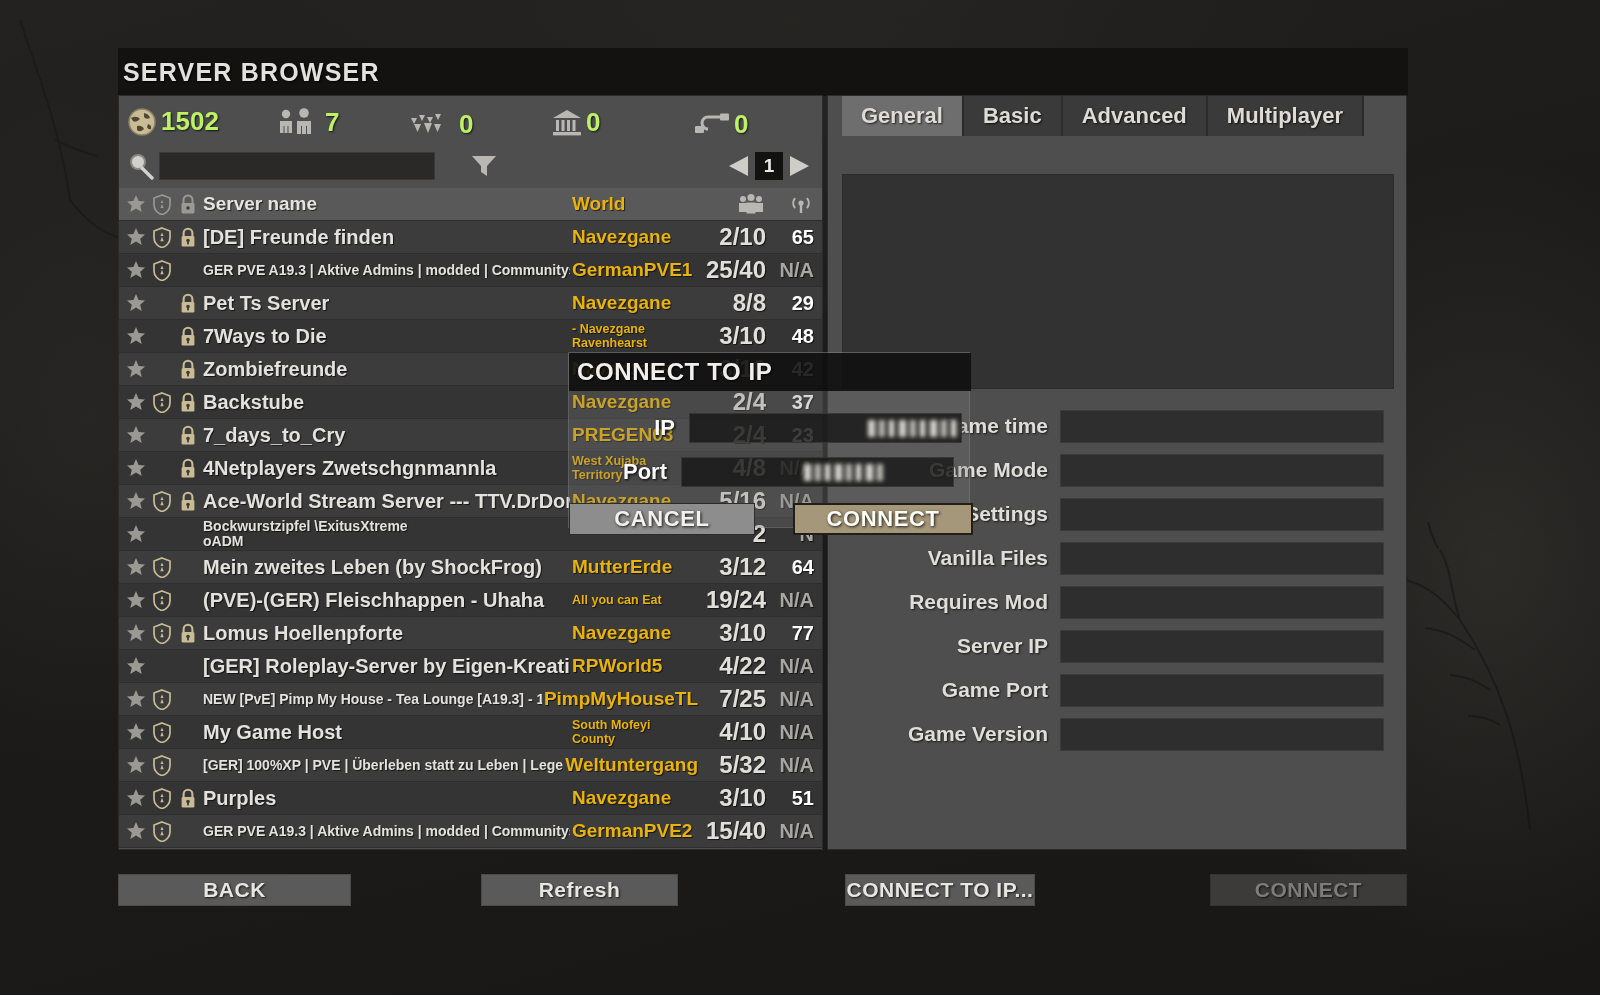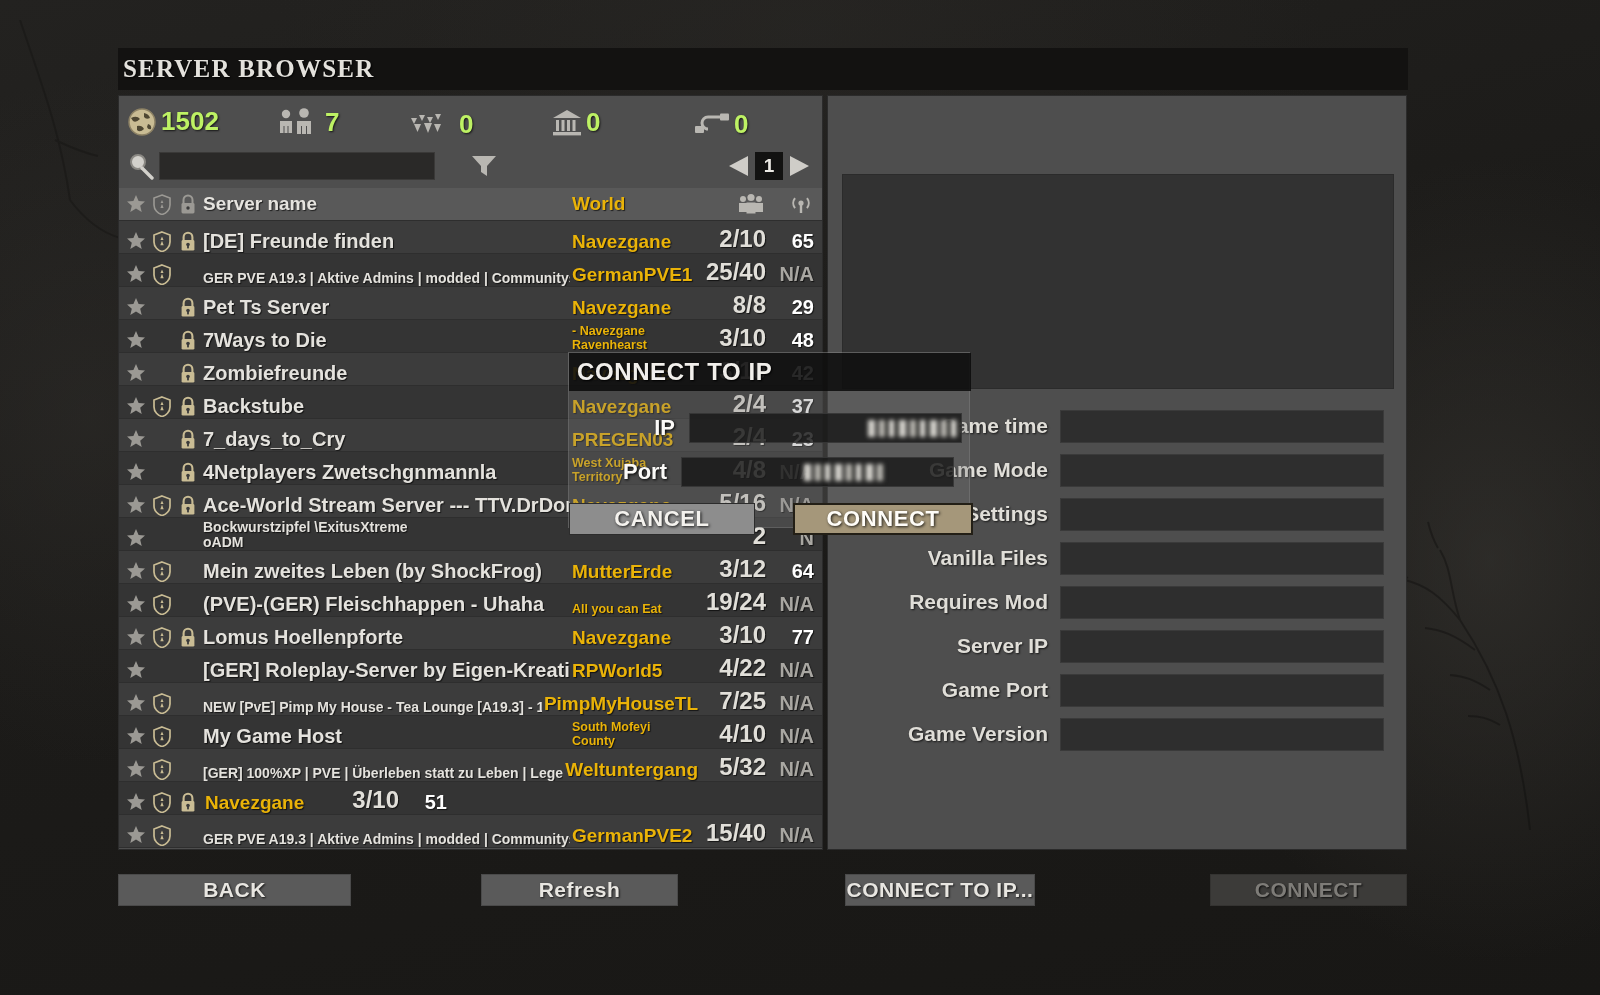--- a/index.html
+++ b/index.html
@@ -17,23 +17,23 @@
       radial-gradient(ellipse 360px 480px at 90px 420px, rgba(52,50,47,.42) 0%, rgba(40,38,36,0) 72%),
       radial-gradient(ellipse 700px 420px at 800px 30px, rgba(46,44,41,.40) 0%, rgba(35,33,31,0) 75%),
       linear-gradient(165deg, #232220 0%, #1c1b19 45%, #181715 100%);
   }
   
   .branch { position:absolute; pointer-events:none; opacity:.55; }
 
   
   .titlebar {
     position: absolute; left: 118px; top: 48px;
-    width: 1290px; height: 42px;
+    width: 1290px; height: 48px;
     background: #131211;
-    display: flex; align-items: center; font-family: Liberation Serif, serif;
+    display: flex; align-items: center;
   }
   .titlebar .t {
     color: #e3e1dc; font-size: 25px; font-weight: bold;
     letter-spacing: 1.2px; padding-left: 5px;
     text-shadow: 1px 1px 2px #000;
   }
 
   
   .leftpanel {
     position: absolute; left: 118px; top: 95px;
@@ -79,21 +79,21 @@
   }
 
   
   .list { position: relative; background: #3b3b3b; }
   .hdr {
     display: flex; align-items: center; height: 33px;
     background: #595959; border-bottom: 1px solid #2e2e2e;
     position: relative;
   }
   .row {
-    display: flex; align-items: flex-end; min-height: 33px;
+    display: flex; align-items: center; min-height: 33px;
     border-bottom: 1px solid #2e2e2e; position: relative;
   }
   .row.odd  { background: #3c3c3c; }
   .row.even { background: #343434; }
   .icons { width: 84px; flex: 0 0 84px; display: flex; align-items: center; padding-left: 6px; gap: 4px; }
   .icons .slot { width: 22px; height: 24px; display: flex; align-items: center; justify-content: center; }
   .sname {
     flex: 1 1 auto; color: #e4e2dd; overflow: hidden; white-space: nowrap;
     text-shadow: 1px 1px 1px rgba(0,0,0,.65);
   }
@@ -770,20 +770,21 @@
               </span>
               <span class="slot">
                 <svg width="18" height="21" viewBox="0 0 18 21">
                   <path d="M4.6 9.2 V6.2 a4.4 4.4 0 0 1 8.8 0 V9.2" fill="none" stroke="#c9bc94" stroke-width="2.1"></path>
                   <rect x="2.6" y="9" width="12.8" height="10.6" rx="1.4" fill="#c9bc94"></rect>
                   <circle cx="9" cy="13.6" r="1.8" fill="#3b3b3b"></circle>
                   <rect x="8.1" y="14" width="1.8" height="3.4" fill="#3b3b3b"></rect>
                 </svg>
               </span>
             </div>
+            <div class="sname big">Purples</div>
             <div class="world big">Navezgane</div>
             <div class="players">3/10</div>
             <div class="ping">51</div>
           </div>
           <div class="row odd">
             <div class="icons">
               <span class="slot">
                 <svg width="20" height="20" viewBox="0 0 20 20">
                   <path d="M10 1 L12.6 7 L19 7.5 L14.2 11.8 L15.7 18 L10 14.6 L4.3 18 L5.8 11.8 L1 7.5 L7.4 7 Z" fill="#9b9994"></path>
                 </svg>
@@ -799,20 +800,26 @@
             <div class="sname small">GER PVE A19.3 | Aktive Admins | modded | Communityserver#2</div>
             <div class="world big">GermanPVE2</div>
             <div class="players">15/40</div>
             <div class="ping na">N/A</div>
           </div>
         </div>
     </div>
   </div>
 
   <div class="rightpanel">
+    <div class="tabs" id="tabs">
+        <div class="tab active">General</div>
+        <div class="tab">Basic</div>
+        <div class="tab">Advanced</div>
+        <div class="tab">Multiplayer</div>
+      </div>
     <div class="infobox"></div>
     <div class="fields" id="fields">
         <div class="frow">
           <div class="flabel">Game time</div>
           <div class="fval"></div>
         </div>
         <div class="frow">
           <div class="flabel">Game Mode</div>
           <div class="fval"></div>
         </div>

